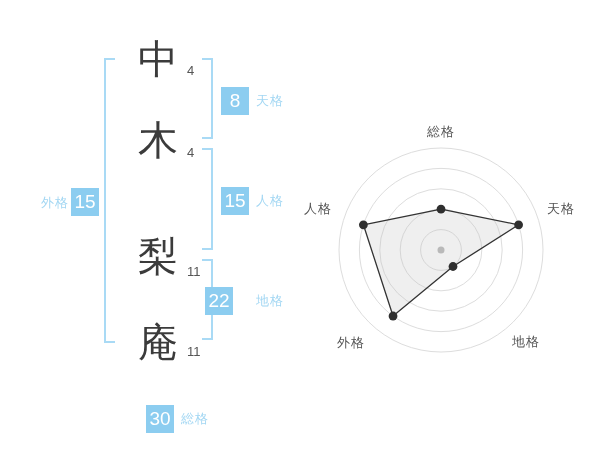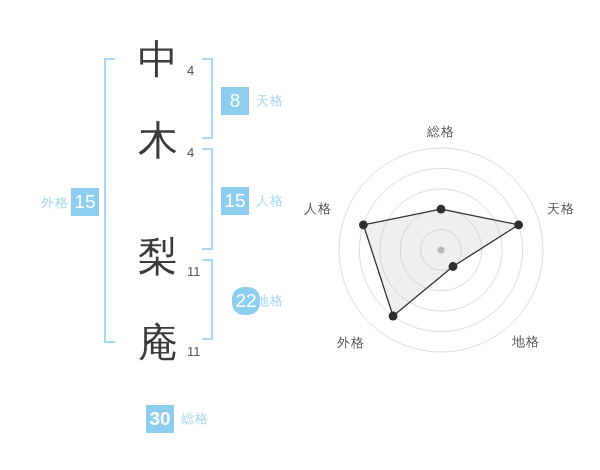--- a/index.html
+++ b/index.html
@@ -62,23 +62,23 @@
     position: absolute;
     width: 28px; height: 28px;
     background: #8ccdf0;
     color: #ffffff;
     font-size: 19px;
     line-height: 28px;
     text-align: center;
   }
   .badge-tenkaku { left: 221px; top: 87px; }
   .badge-jinkaku { left: 221px; top: 187px; }
-  .badge-chikaku { left: 232px; top: 287px; border-radius: 12px; }
+  .badge-chikaku { left: 205px; top: 287px; }
   .badge-gaikaku { left: 71px;  top: 188px; }
-  .badge-soukaku { left: 146px; top: 405px; font-weight: bold; }
+  .badge-soukaku { left: 146px; top: 405px; }
 
   .grid-label {
     position: absolute;
     font-size: 13px;
     line-height: 14px;
     color: #a3d7f3;
     letter-spacing: 1px;
     white-space: nowrap;
   }
   .label-tenkaku { left: 256px; top: 94px; }

